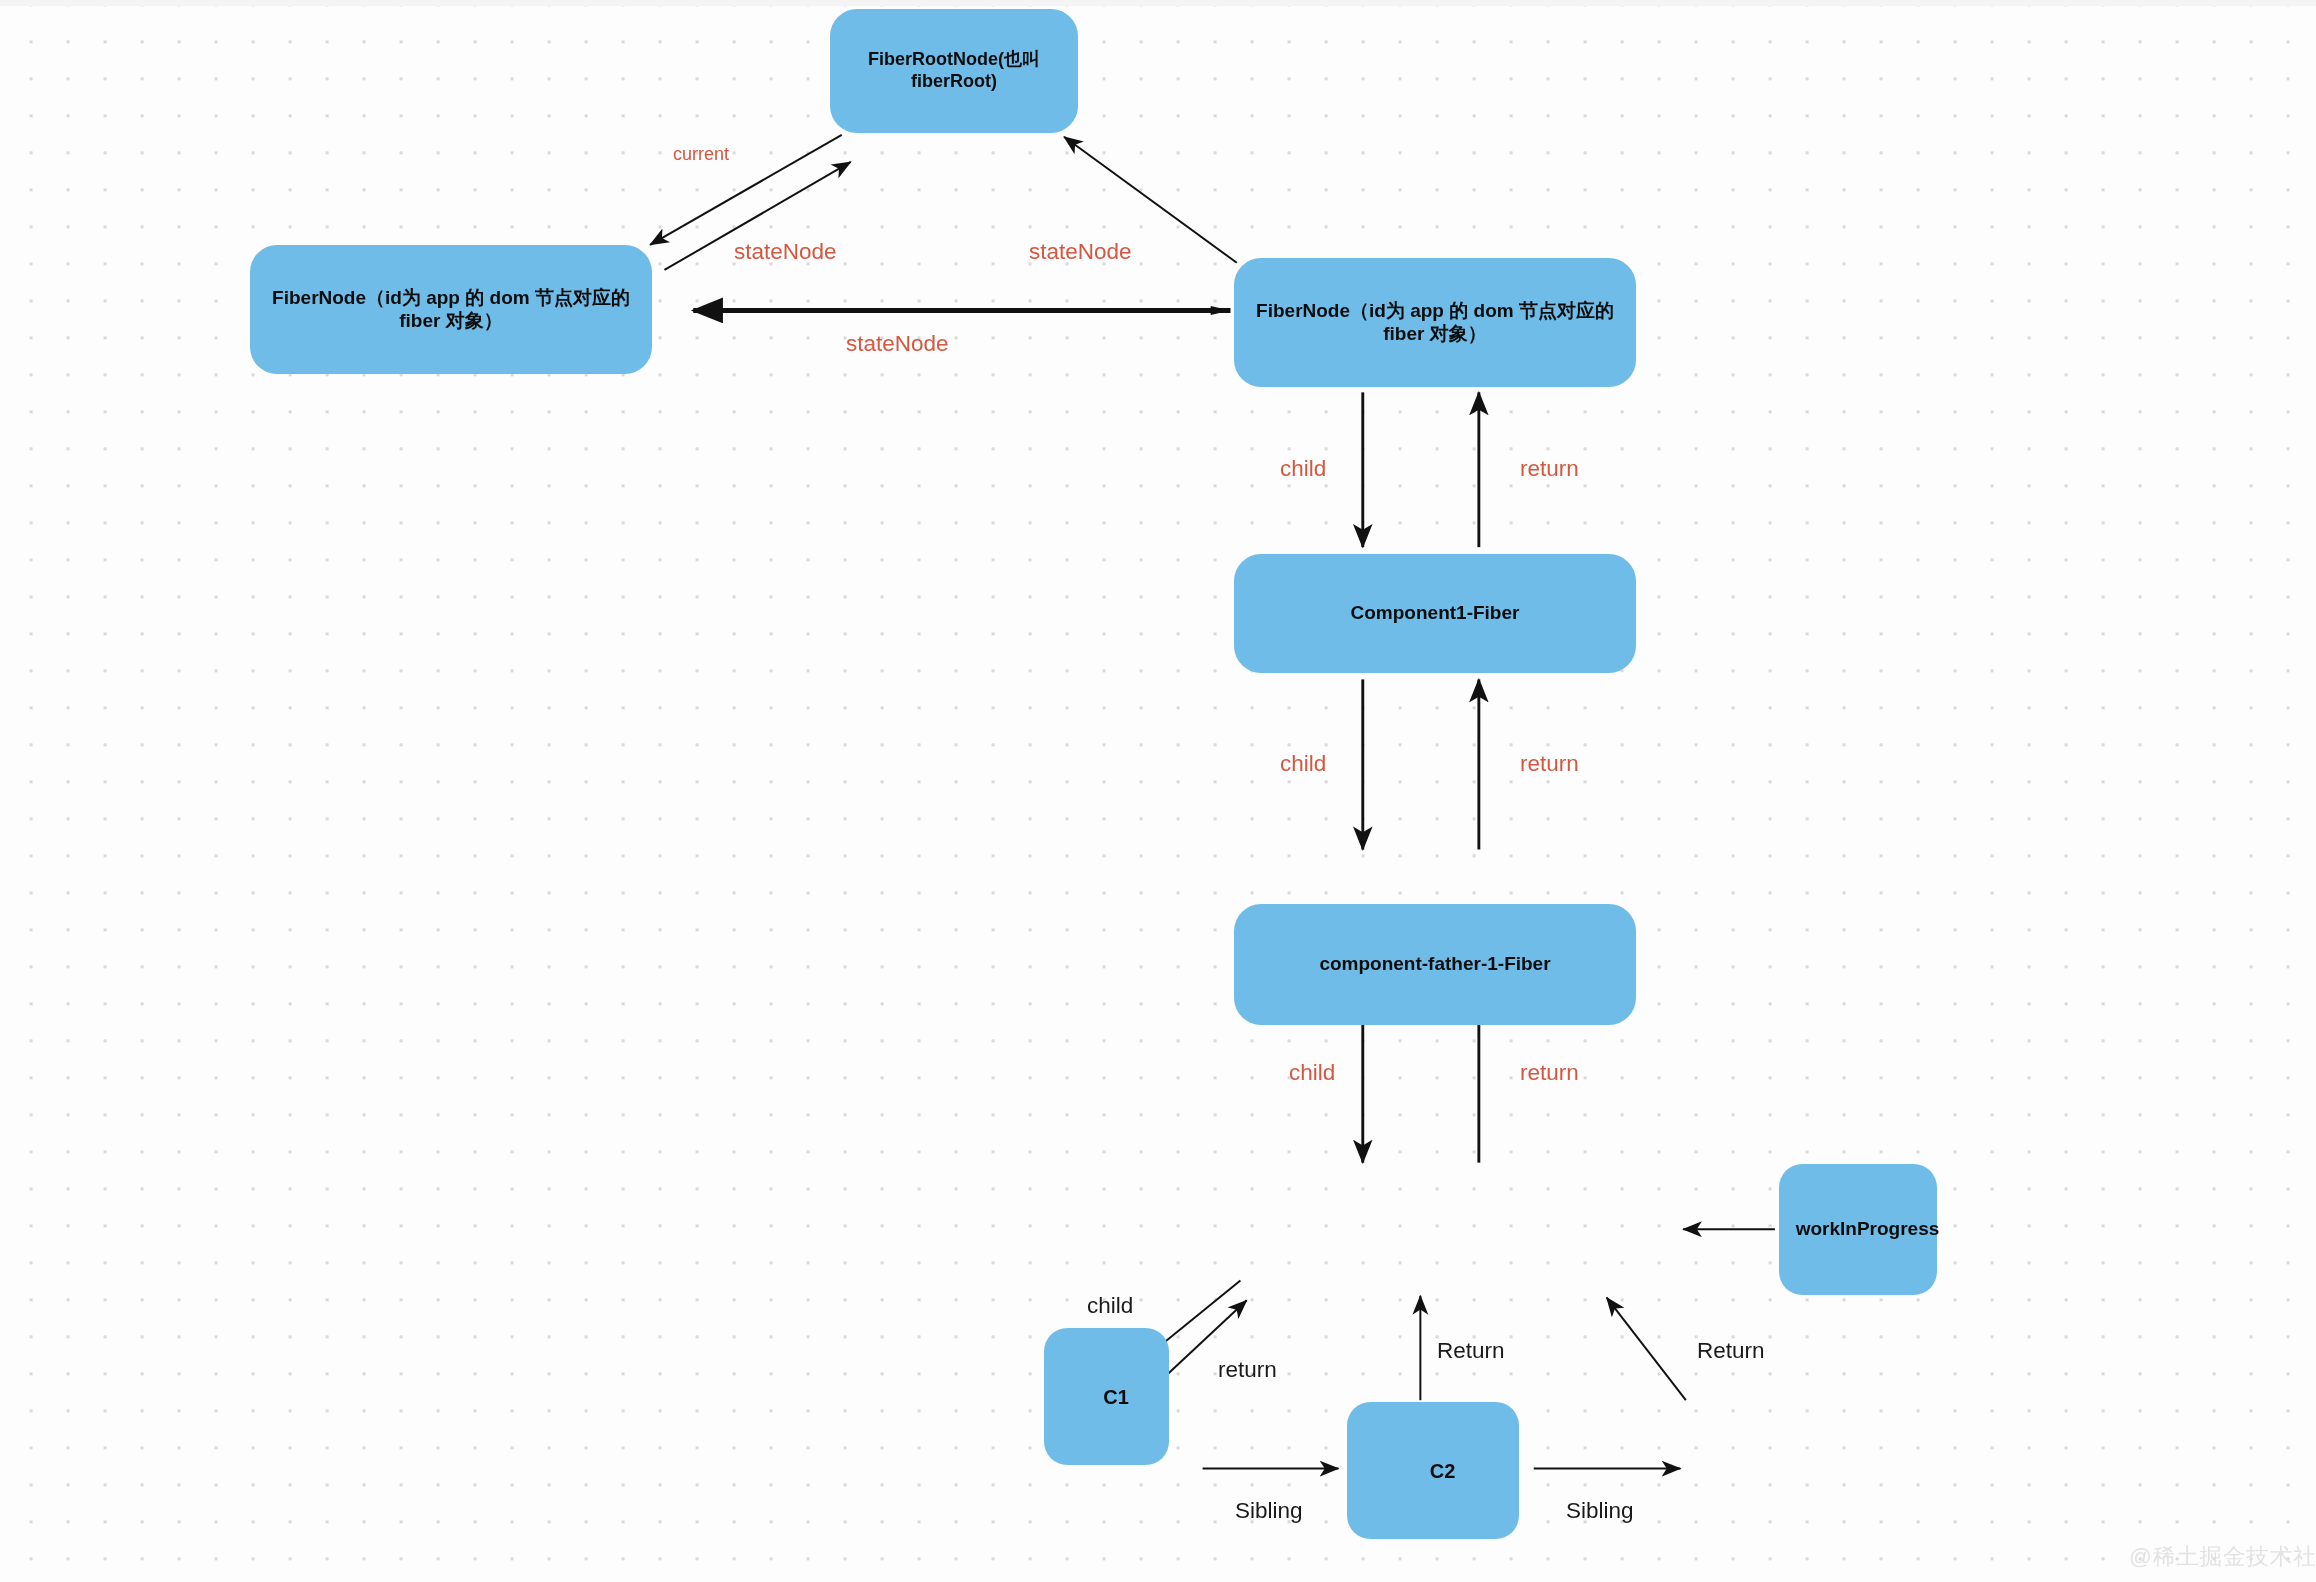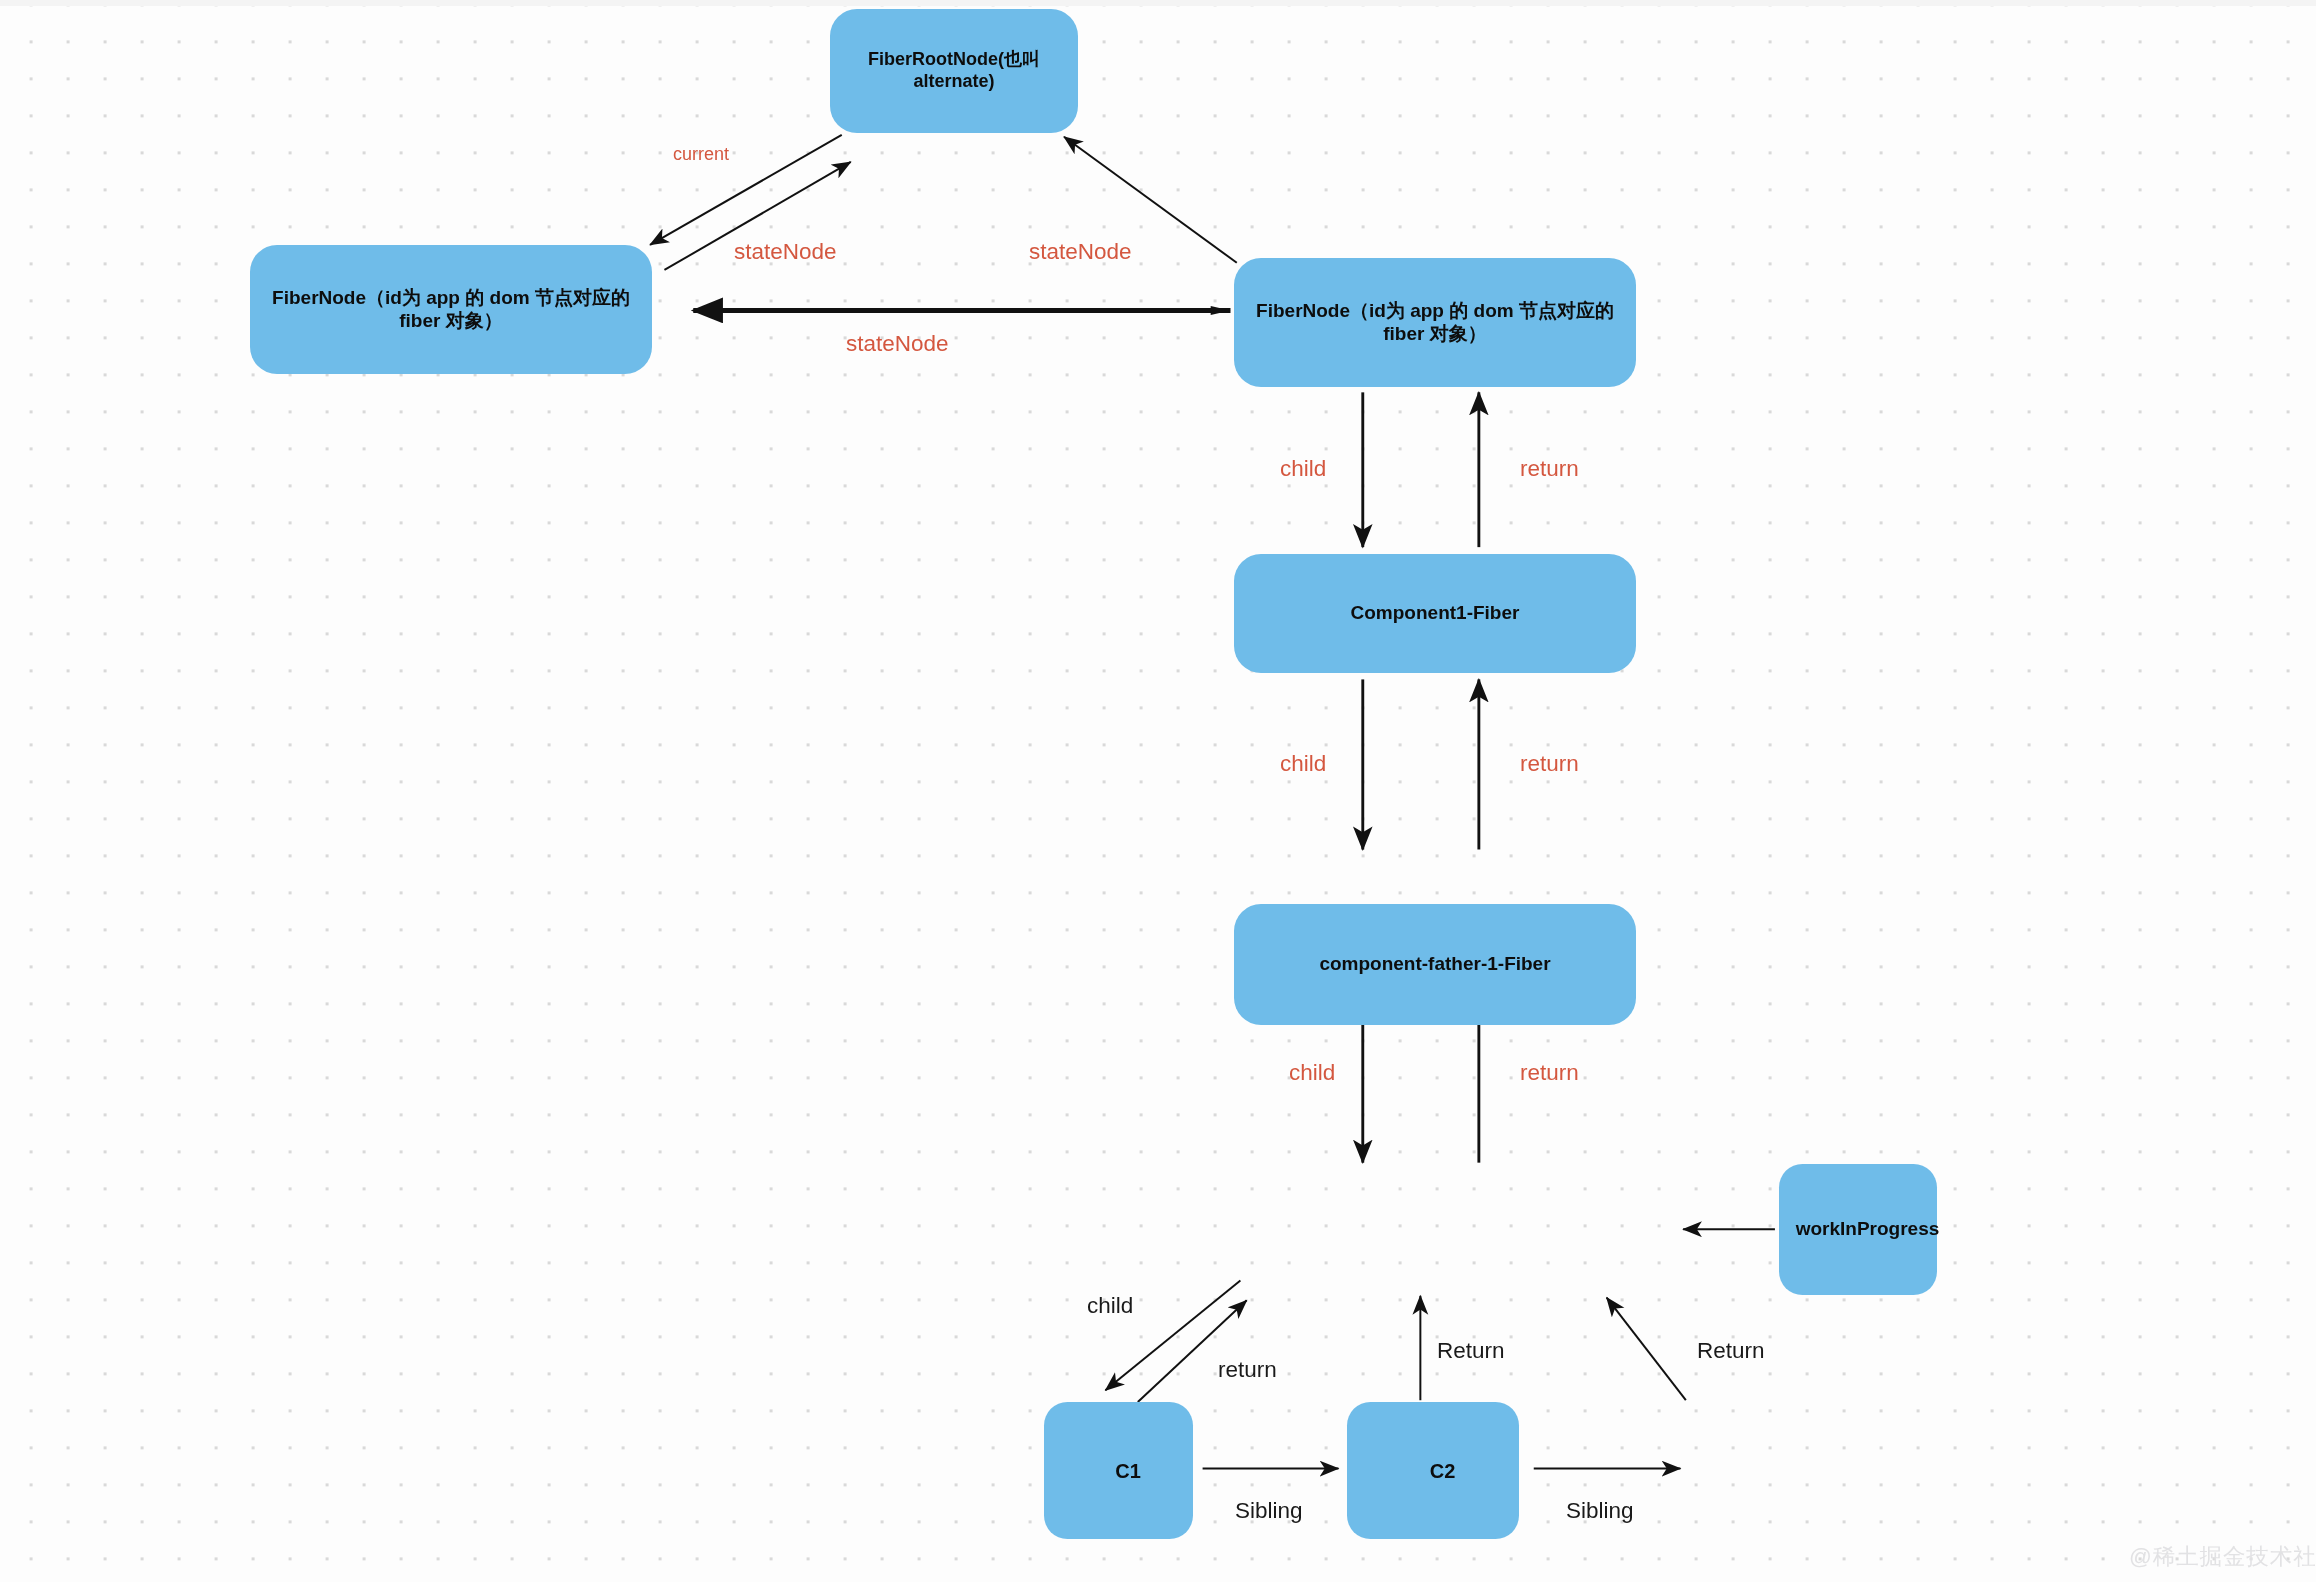--- a/index.html
+++ b/index.html
@@ -141,21 +141,21 @@
     <g>
       <line x1="1336" y1="1632" x2="1487" y2="1632" stroke="#111" stroke-width="2.2" marker-end="url(#arrThin)"></line>
     </g>
 
     <g>
       <line x1="1704" y1="1632" x2="1867" y2="1632" stroke="#111" stroke-width="2.2" marker-end="url(#arrThin)"></line>
     </g>
   </svg>
 
   <div class="node" style="left:830px;top:9px;width:248px;height:124px;font-size:18px;">
-    <span>FiberRootNode(也叫 alternate)</span>
+    <span>FiberRootNode(也叫 fiberRoot)</span>
   </div>
 
   <div class="node" style="left:250px;top:245px;width:402px;height:129px;font-size:19px;">
     <span>FiberNode（id为 app 的 dom 节点对应的 fiber 对象）</span>
   </div>
 
   <div class="node" style="left:1234px;top:258px;width:402px;height:129px;font-size:19px;">
     <span>FiberNode（id为 app 的 dom 节点对应的 fiber 对象）</span>
   </div>
 
@@ -165,21 +165,21 @@
 
   <div class="node" style="left:1234px;top:904px;width:402px;height:121px;font-size:19px;">
     <span>component-father-1-Fiber</span>
   </div>
 
 
   <div class="node small" style="left:1779px;top:1164px;width:158px;height:131px;font-size:19px;">
     <span>workInProgress</span>
   </div>
 
-  <div class="node small" style="left:1044px;top:1402px;width:149px;height:137px;font-size:20px;">
+  <div class="node small" style="left:1044px;top:1328px;width:125px;height:137px;font-size:20px;">
     <span>C1</span>
   </div>
 
   <div class="node small" style="left:1347px;top:1402px;width:172px;height:137px;font-size:20px;">
     <span>C2</span>
   </div>
 
 
   <div class="edgelabel red" style="left:673px;top:144px;font-size:18px;">current</div>
   <div class="edgelabel red" style="left:734px;top:239px;font-size:22.5px;">stateNode</div>

